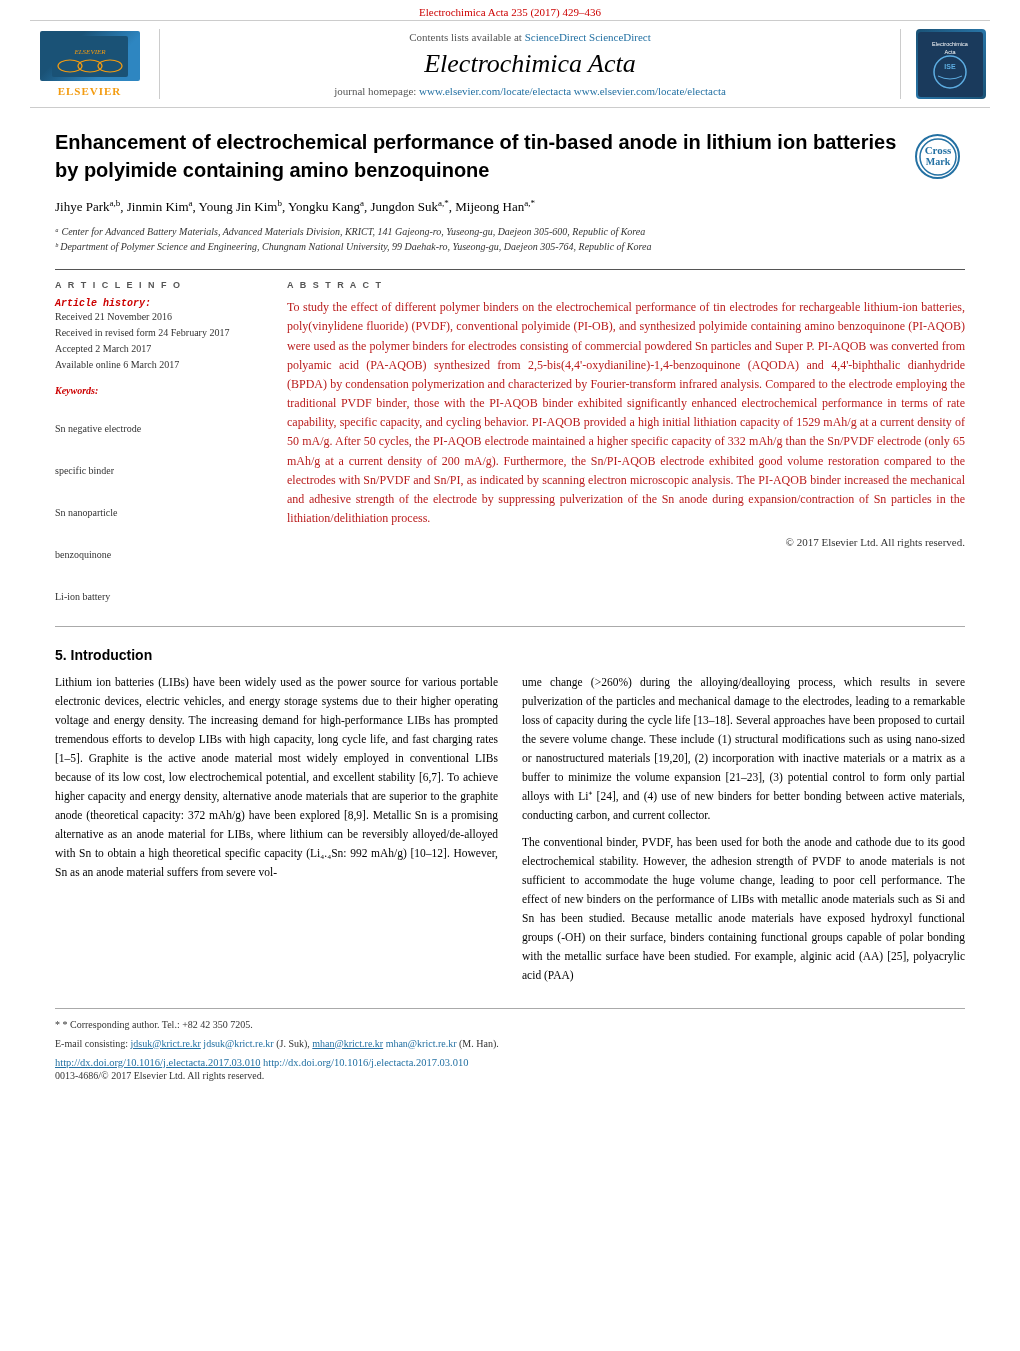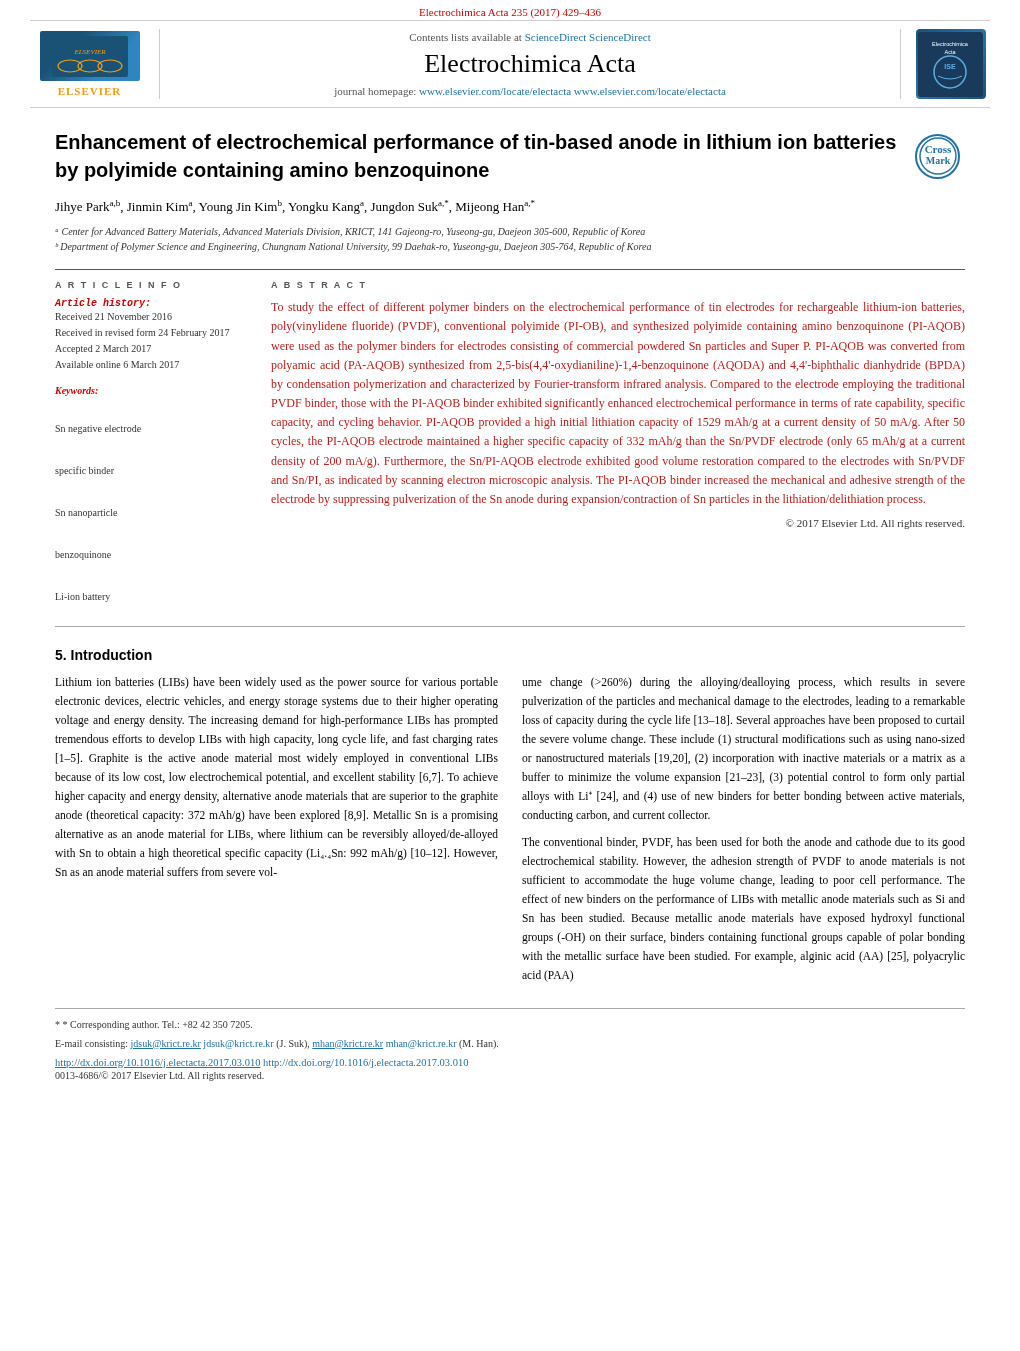--- a/index.html
+++ b/index.html
@@ -75,20 +75,21 @@
     .header-center .contents-line {
       font-size: 11px;
       color: #555;
       margin-bottom: 6px;
     }
     .header-center .contents-line a { color: #2471a3; text-decoration: none; }
     .journal-title {
       font-size: 26px;
       font-family: 'Times New Roman', serif;
       color: #000;
+      font-style: italic;
       margin-bottom: 6px;
     }
     .journal-homepage {
       font-size: 11px;
       color: #555;
     }
     .journal-homepage a { color: #2471a3; text-decoration: none; }
     .header-right {
       width: 90px;
       display: flex;
@@ -112,21 +113,21 @@
     }
 
     
     .article-content {
       padding: 20px 55px;
     }
 
     
     .article-title-section {
       display: flex;
-      align-items: center;
+      align-items: flex-end;
       margin-bottom: 12px;
     }
     .article-title-text {
       flex: 1;
     }
     .article-title-text h1 {
       font-size: 20px;
       font-weight: bold;
       color: #000;
       line-height: 1.4;
@@ -166,21 +167,21 @@
       font-size: 10px;
       font-style: italic;
       color: #333;
       margin-bottom: 15px;
       line-height: 1.5;
     }
 
     
     .two-column {
       display: flex;
-      gap: 16px;
+      gap: 32px;
       margin-top: 10px;
       border-top: 1px solid #555;
       padding-top: 10px;
     }
     .left-column {
       width: 200px;
       flex-shrink: 0;
     }
     .right-column {
       flex: 1;

